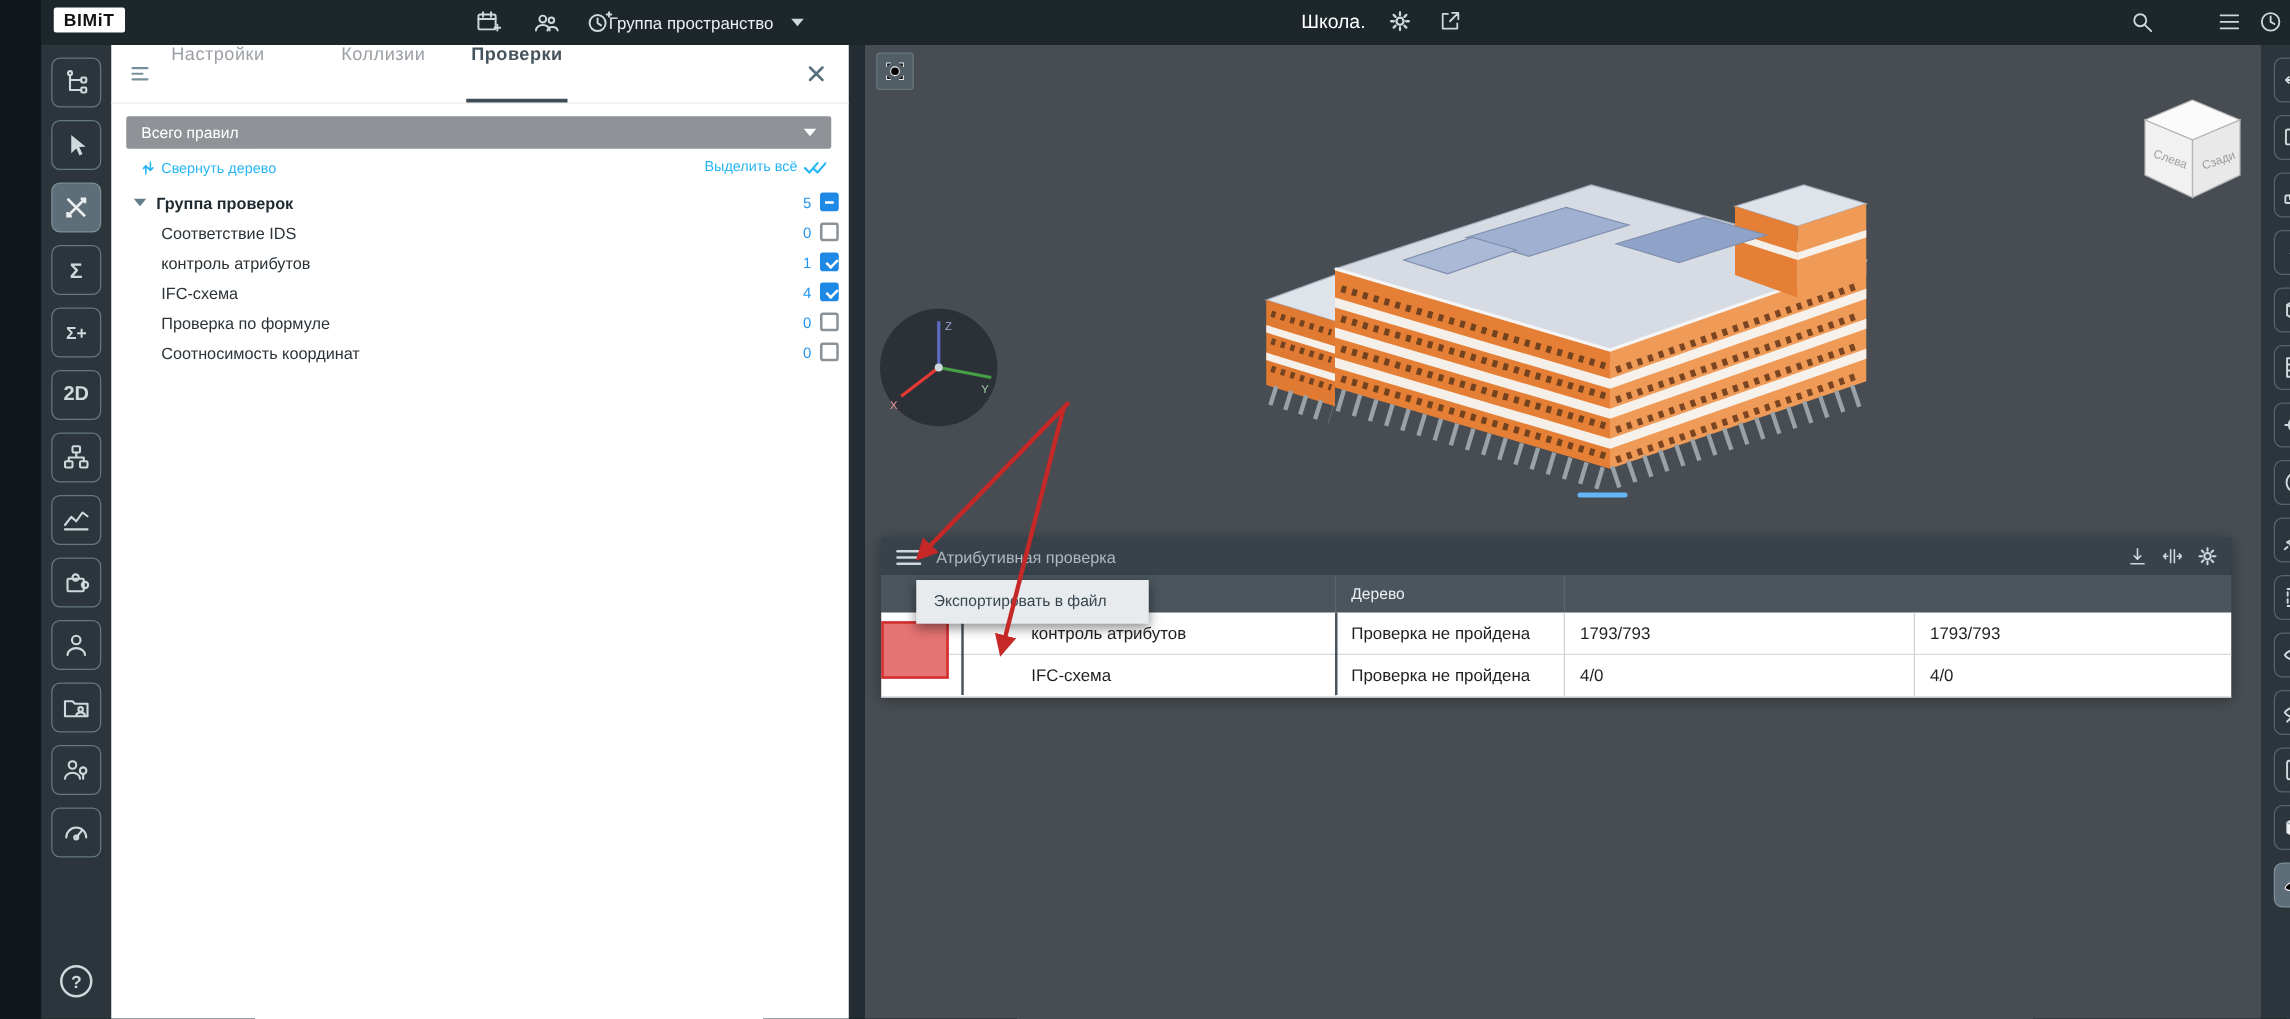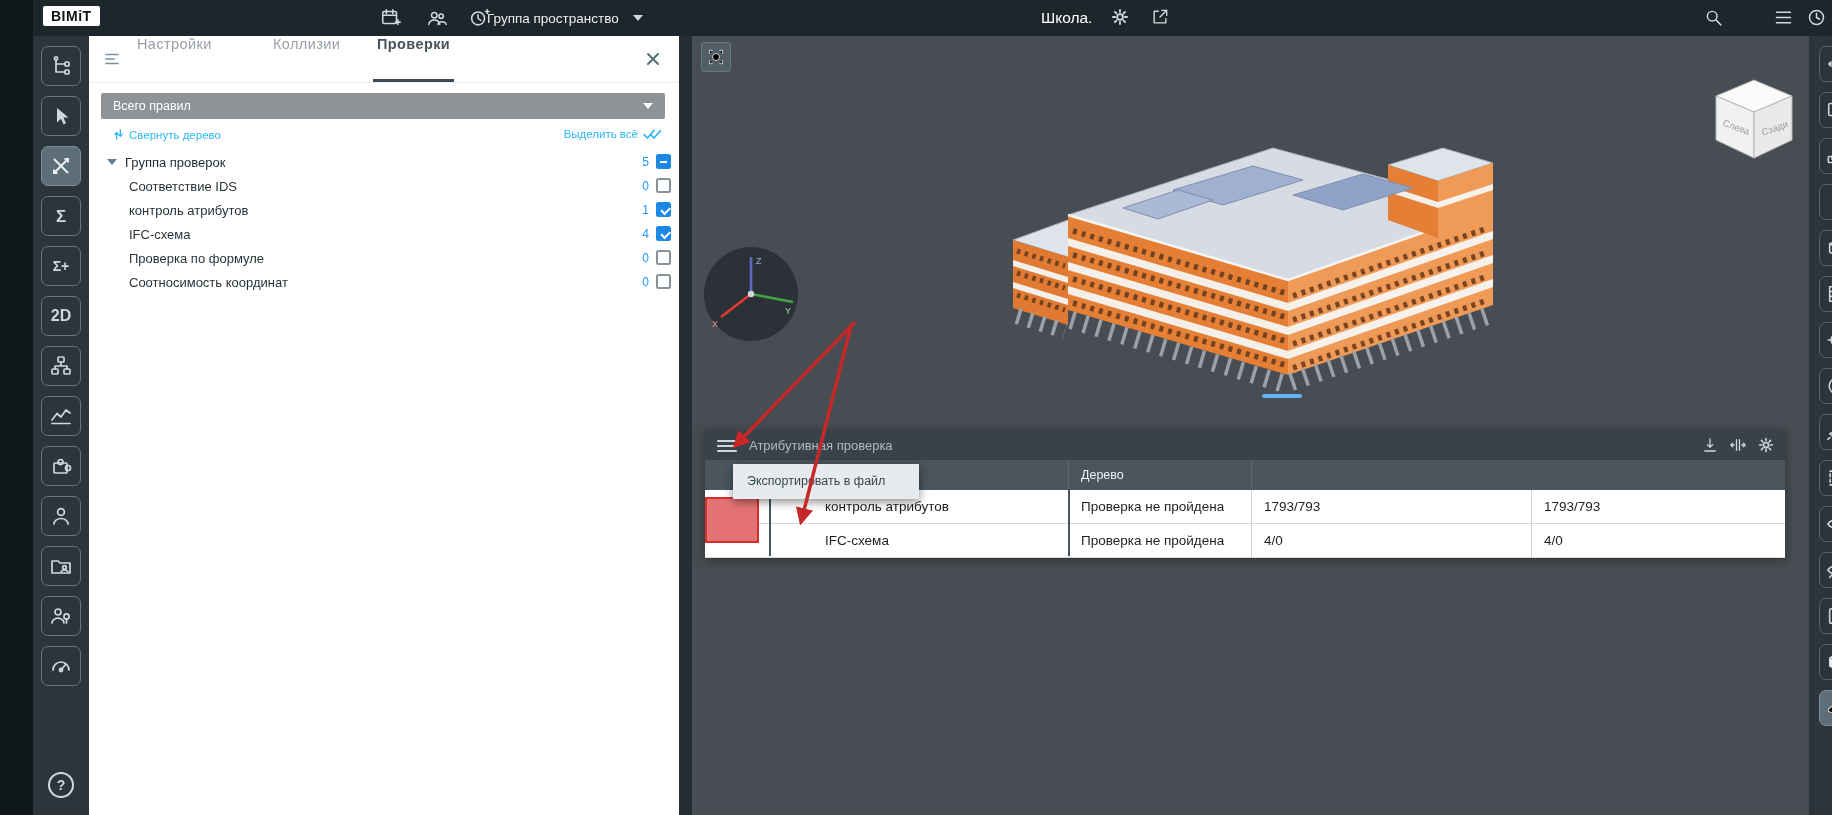--- a/index.html
+++ b/index.html
@@ -45,21 +45,21 @@
           cursor:pointer;}
   .secbar .caret{margin-left:auto;border-top-color:#fff;}
   .linksrow{position:absolute;left:0;top:92px;width:100%;height:18px;}
   .blink{position:absolute;display:flex;align-items:flex-end;gap:5px;color:#29b6f6;font-size:11.5px;cursor:pointer;
          background:none;border:none;padding:0;}
   .tree{position:absolute;left:0;top:114px;width:100%;}
   .trow{position:relative;height:24px;display:flex;align-items:center;font-size:13px;color:#2b3338;}
   .trow .tcaret{position:absolute;left:18px;width:0;height:0;border-left:5px solid transparent;
         border-right:5px solid transparent;border-top:6px solid #607d8b;}
   .trow .lbl{position:absolute;left:40px;white-space:nowrap;}
-  .trow.group .lbl{left:36px;font-weight:normal;color:#1f2a30;}
+  .trow.group .lbl{left:36px;font-weight:bold;color:#1f2a30;}
   .trow .cnt{position:absolute;right:30px;color:#2196f3;font-size:12px;}
   .cb{position:absolute;right:8px;top:4px;width:15px;height:15px;box-sizing:border-box;border:2px solid #8a9197;
       border-radius:2.5px;background:#fff;cursor:pointer;}
   .cb.checked,.cb.indeterminate{background:#1e88e5;border-color:#1e88e5;}
   .cb.checked::after{content:"";position:absolute;left:2.5px;top:2.5px;width:7px;height:3.5px;
       border-left:2px solid #fff;border-bottom:2px solid #fff;transform:rotate(-45deg);}
   .cb.indeterminate::after{content:"";position:absolute;left:2px;top:4.5px;width:7px;border-bottom:2.5px solid #fff;}
 
   
   .viewport{position:absolute;left:659px;top:36px;width:1117px;height:779px;background:#474d52;overflow:hidden;}

